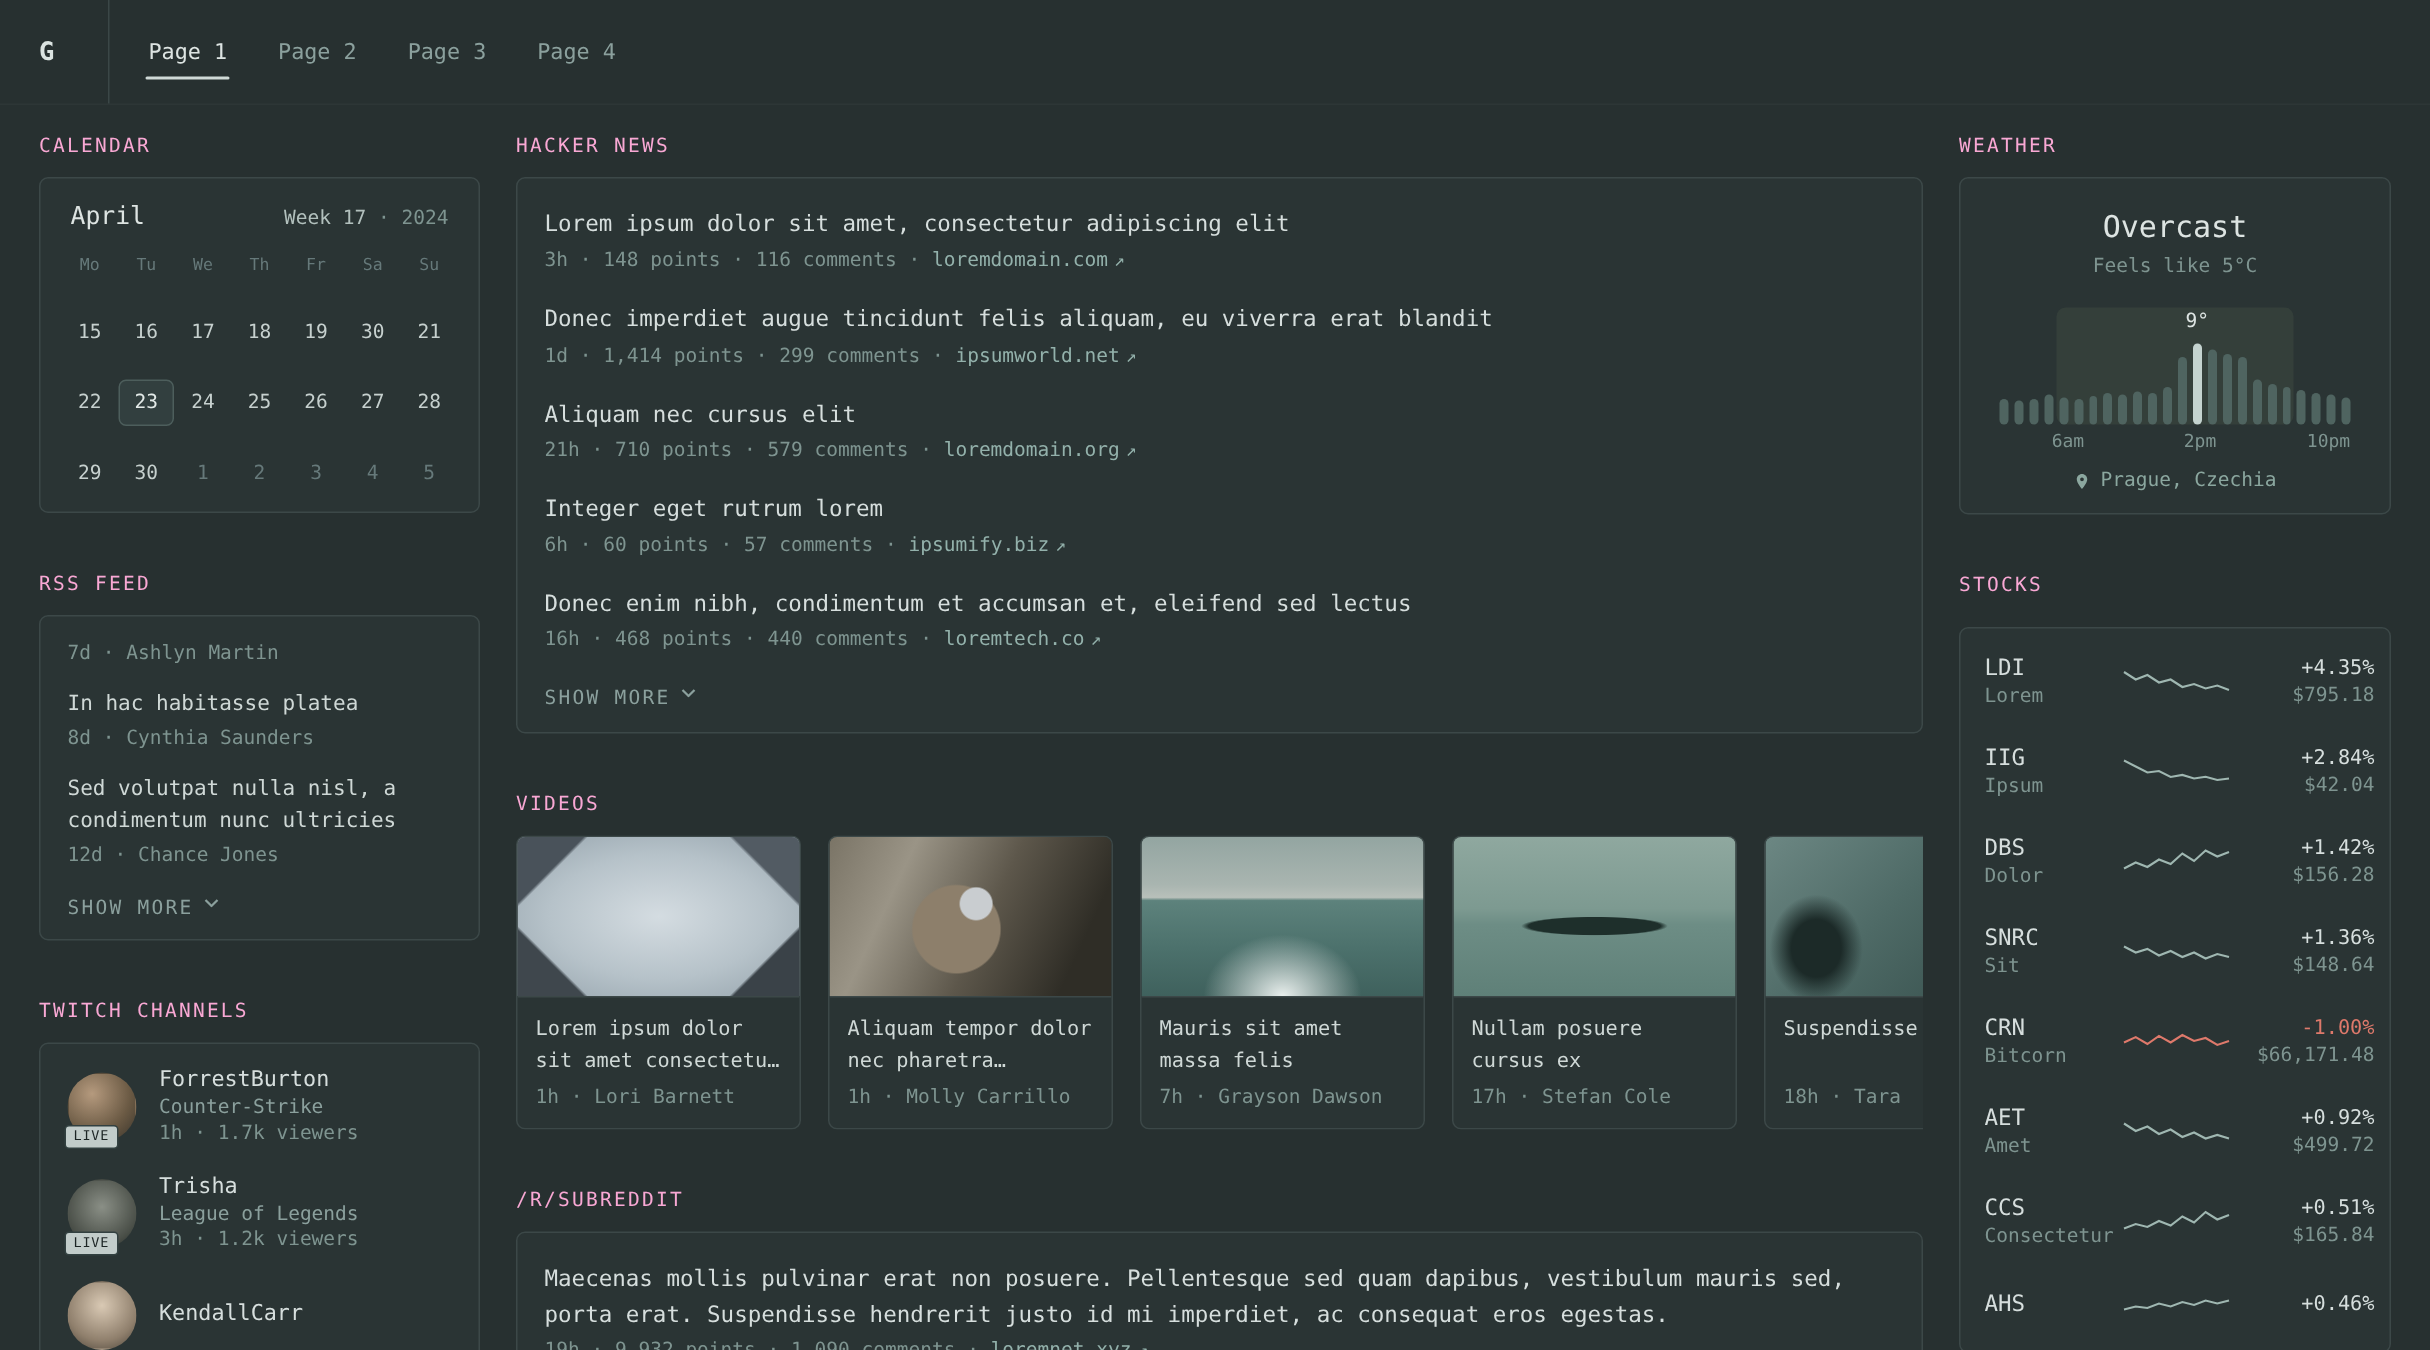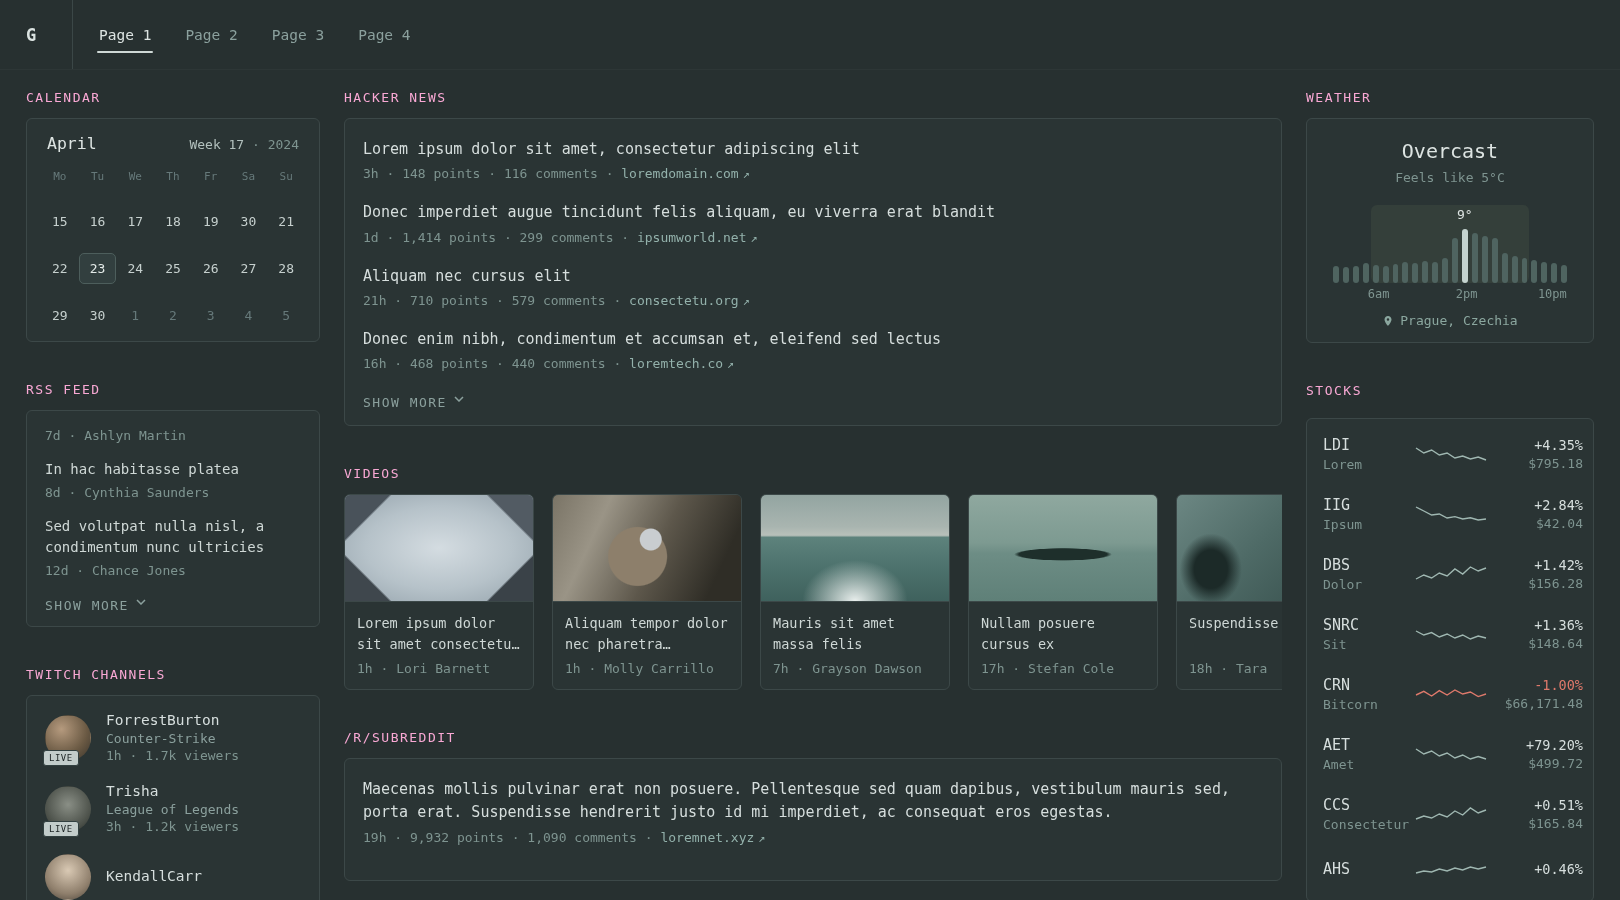--- a/index.html
+++ b/index.html
@@ -253,21 +253,28 @@
           <div class="feed-title">Donec imperdiet augue tincidunt felis aliquam, eu viverra erat blandit</div>
           <div class="meta">
             <span>1d · 1,414 points · 299 comments ·</span>
             <span class="link">ipsumworld.net</span><span class="ext">↗</span>
           </div>
         </div>
         <div class="feed-item">
           <div class="feed-title">Aliquam nec cursus elit</div>
           <div class="meta">
             <span>21h · 710 points · 579 comments ·</span>
-            <span class="link">consectetu.org</span><span class="ext">↗</span>
+            <span class="link">loremdomain.org</span><span class="ext">↗</span>
+          </div>
+        </div>
+        <div class="feed-item">
+          <div class="feed-title">Integer eget rutrum lorem</div>
+          <div class="meta">
+            <span>6h · 60 points · 57 comments ·</span>
+            <span class="link">ipsumify.biz</span><span class="ext">↗</span>
           </div>
         </div>
         <div class="feed-item">
           <div class="feed-title">Donec enim nibh, condimentum et accumsan et, eleifend sed lectus</div>
           <div class="meta">
             <span>16h · 468 points · 440 comments ·</span>
             <span class="link">loremtech.co</span><span class="ext">↗</span>
           </div>
         </div>
         <div class="show-more">
@@ -471,21 +478,21 @@
           <div class="stock-left">
             <div class="stock-sym">AET</div>
             <div class="stock-name">Amet</div>
           </div>
           <div class="stock-spark">
               <svg width="72" height="28" viewBox="0 0 72 28">
                 <polyline points="1.0,9.0 8.8,14.0 16.6,11.0 24.3,16.0 32.1,13.0 39.9,18.0 47.7,15.0 55.4,19.0 63.2,16.6 71.0,19.0" fill="none" stroke="#9fb7b1" stroke-width="1.4"></polyline>
               </svg>
             </div>
           <div class="stock-right">
-            <div class="stock-chg">+79.20%</div>
+            <div class="stock-chg">+0.92%</div>
             <div class="stock-price">$499.72</div>
           </div>
         </div>
 
         <div class="stock-row">
           <div class="stock-left">
             <div class="stock-sym">CCS</div>
             <div class="stock-name">Consectetur</div>
           </div>
           <div class="stock-spark">

